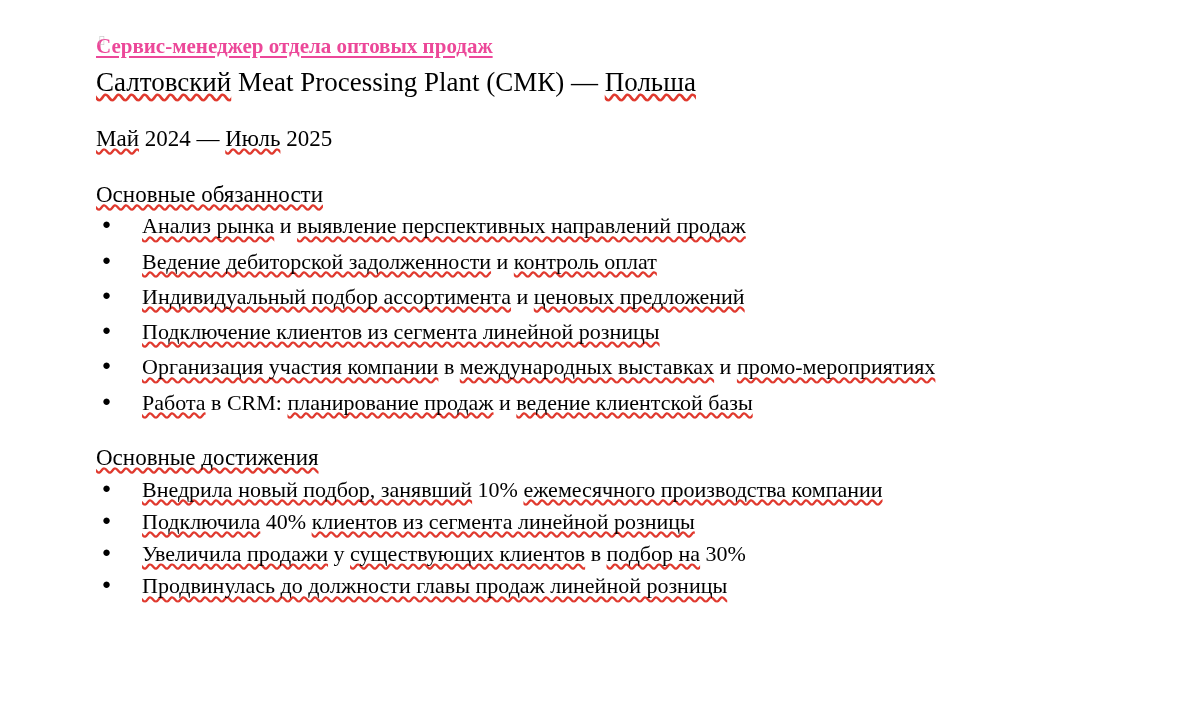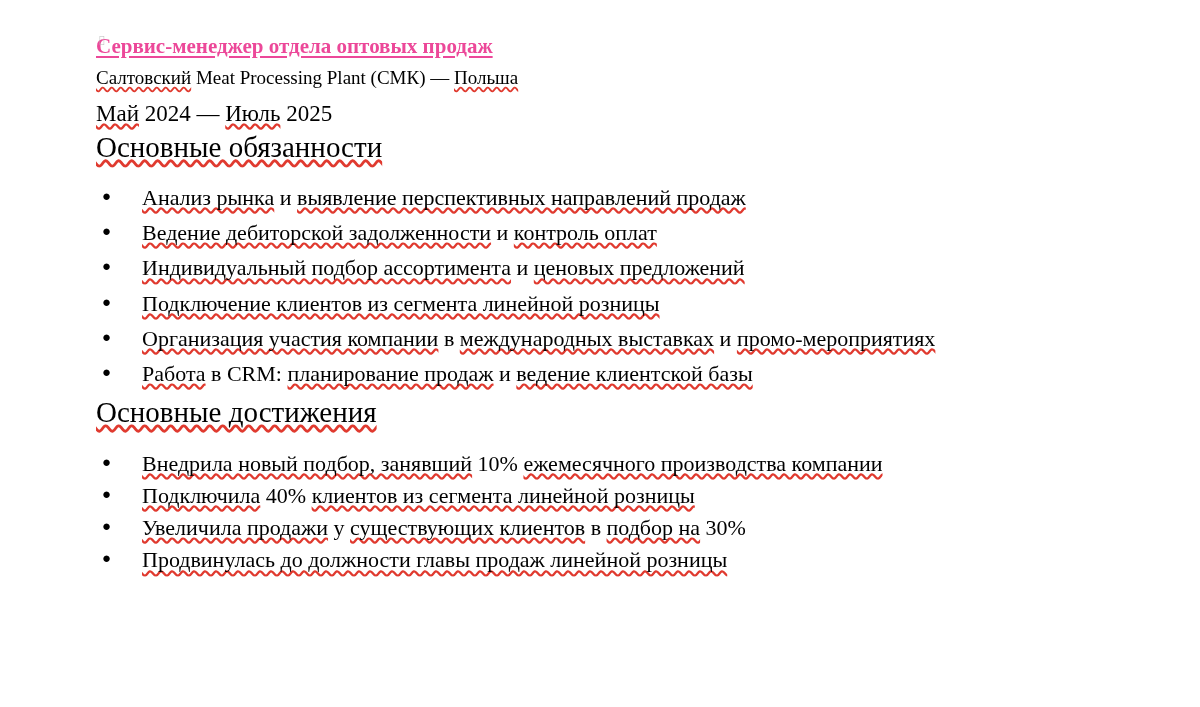--- a/index.html
+++ b/index.html
@@ -48,38 +48,39 @@
     font-size: 21px;
     font-weight: bold;
     color: #ec4899;
     text-decoration: underline;
     text-underline-offset: 3px;
     line-height: 1.15;
   }
 
   .company-line {
     margin-top: 8px;
-    font-size: 19px;
+    font-size: 27px;
     line-height: 1.25;
   }
 
   .period-line {
-    margin-top: 10px;
+    margin-top: 25px;
     font-size: 23px;
     line-height: 1.25;
   }
 
   .section-heading {
-    font-size: 29px;
+    margin-top: 27px;
+    font-size: 23px;
     line-height: 1.25;
   }
 
   ul.bullets {
     list-style: none;
-    margin: 18px 0 0 0;
+    margin: 2px 0 0 0;
     padding: 0;
   }
   ul.bullets li {
     position: relative;
     font-size: 22px;
     line-height: 1.33;
     padding-left: 46px;
     margin-bottom: 6px;
   }
   ul.bullets li::before {

